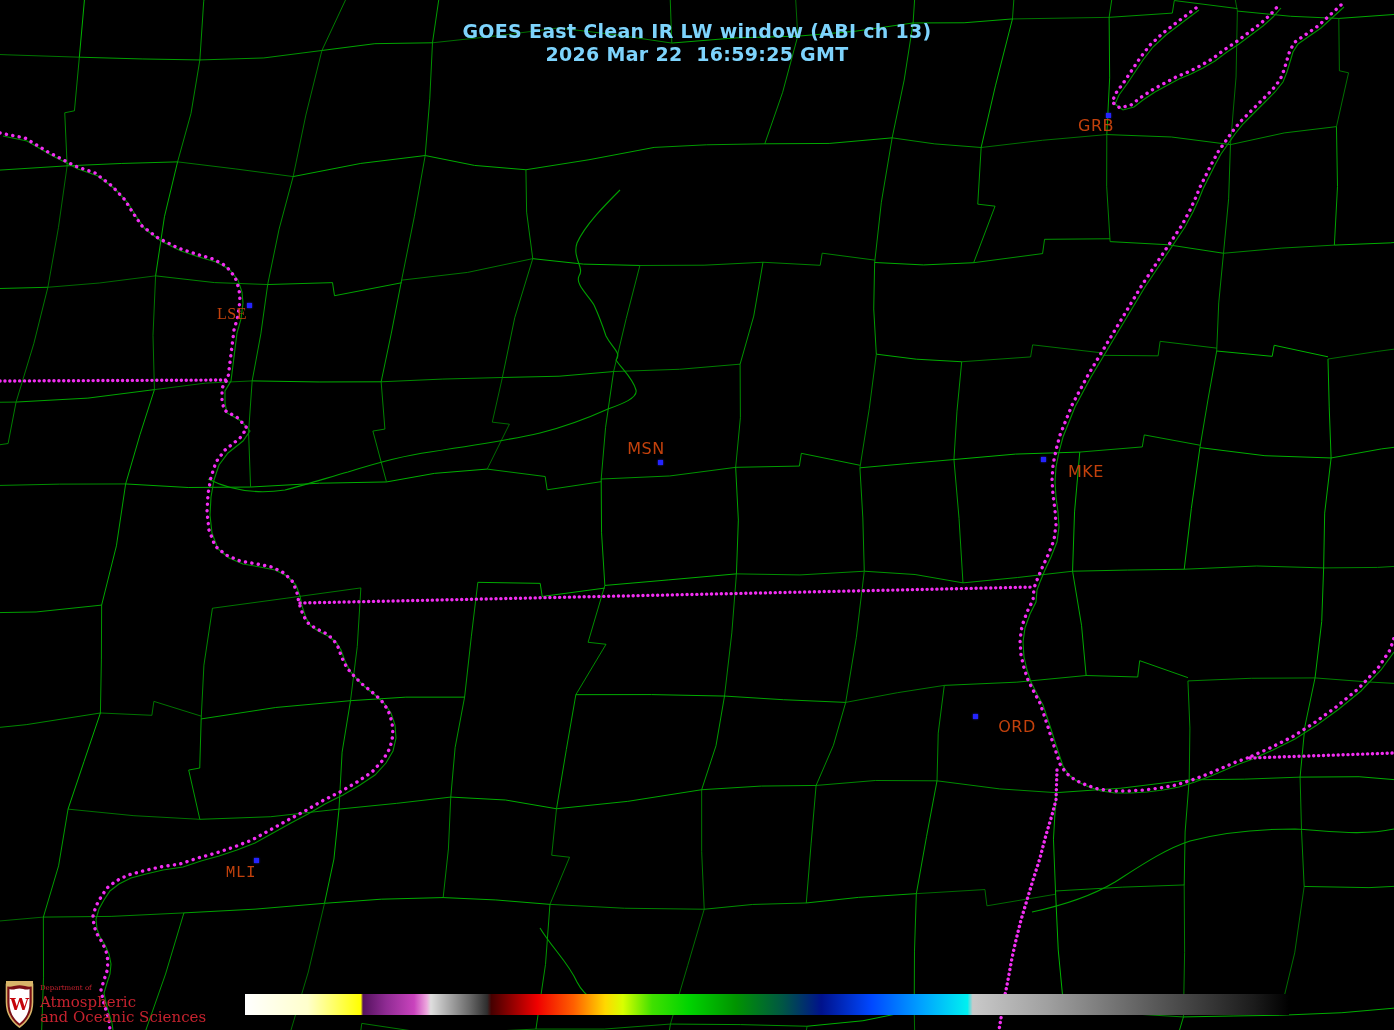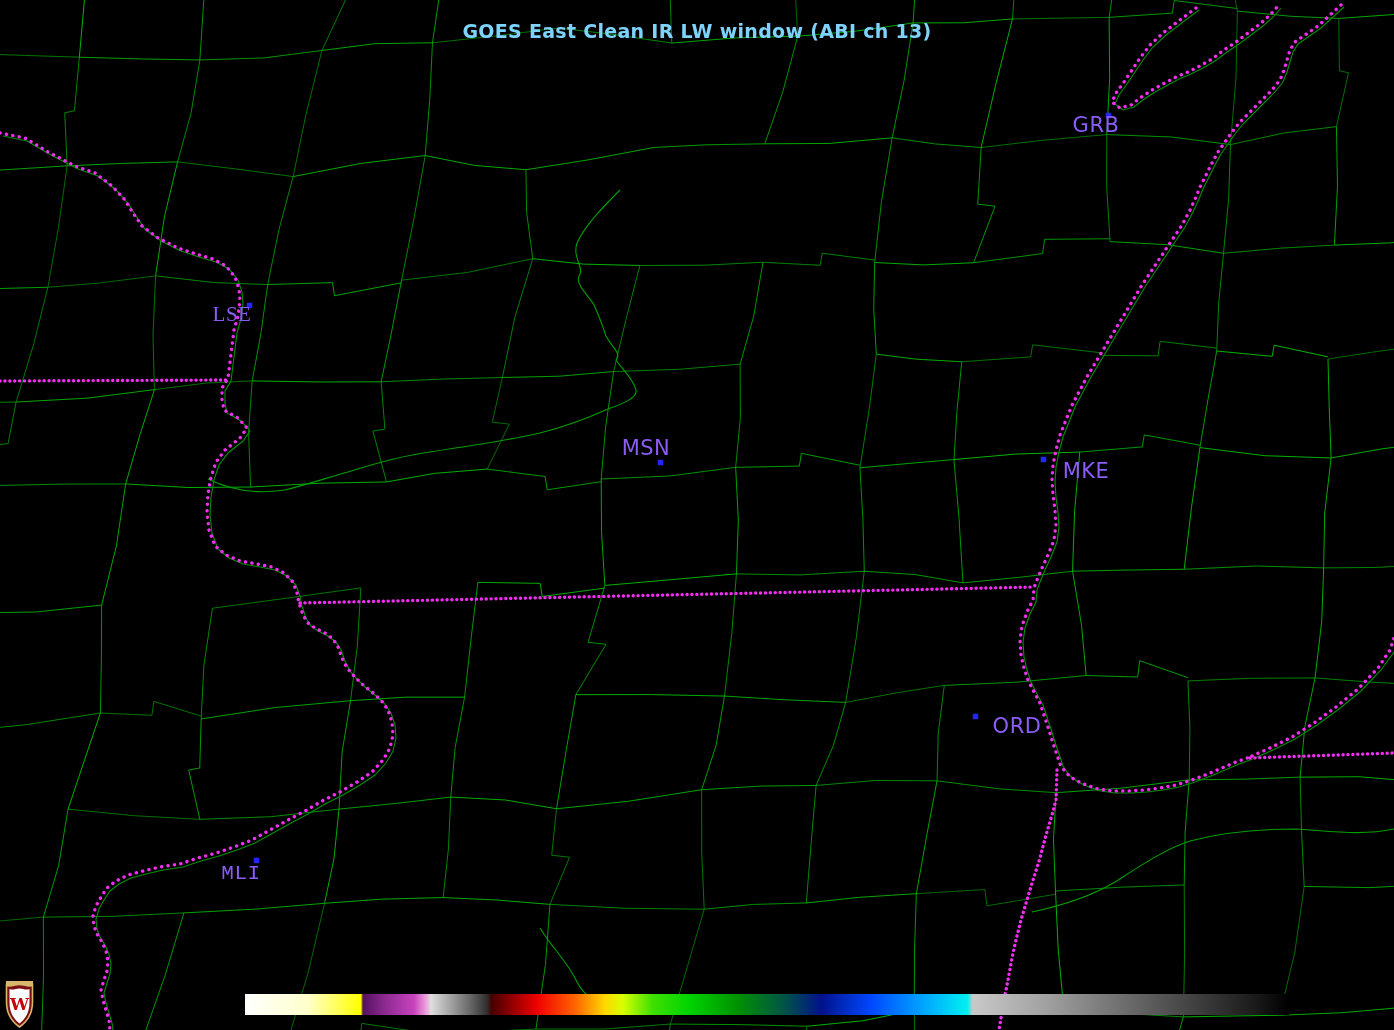--- a/index.html
+++ b/index.html
@@ -15,21 +15,21 @@
   .title-line{
     font-size:19px; font-weight:bold; letter-spacing:.3px;
     color:#7dd3fc; line-height:23px; white-space:pre;
   }
   .station-dot{
     position:absolute; width:5px; height:5px; background:#2424ff;
     box-shadow:0 0 2px #2a2aff;
   }
   .station-label{
     position:absolute; transform:translate(-50%,-50%);
-    font-size:21px; color:#8b5cf6; letter-spacing:.5px; white-space:nowrap;
+    font-size:16px; color:#c2410c; letter-spacing:.5px; white-space:nowrap;
   }
   .colorbar{
     position:absolute; height:21px;
   }
   .logo{
     position:absolute; left:4px; bottom:2px; display:flex; align-items:flex-end;
   }
   .logo-text{ margin-left:5px; color:#c5222e; line-height:1.05; padding-bottom:2px;
     font-family:"DejaVu Serif", serif;}
   .logo-dept{ font-size:7px; margin-bottom:2px;}
@@ -336,20 +336,21 @@
       <path stroke-dasharray="0.1 6.4" d="M1252,756 L1270,748 1292,737 1314,723 1336,707 1358,689
                1378,668 1390,650 1394,638"></path>
 
       <path stroke-dasharray="0.1 4.8" d="M1057,770 L1056,800 1052,815 1046,835 1040,858 1033,880
                1027,900 1021,920 1016,940 1012,958 1008,980 1004,1000 1001,1018 999,1030"></path>
     </g>
   </svg>
 
   <div class="title-block">
     <div class="title-line">GOES East Clean IR LW window (ABI ch 13)</div>
+    <div class="title-line">2026 Mar 22  16:59:25 GMT</div>
   </div>
 
   <div id="stations">
       <div class="station-dot" style="left: 247px; top: 303px;"></div>
       <div class="station-label" style="left: 232px; top: 314px; font-family: Liberation Serif, serif;">LSE</div>
       <div class="station-dot" style="left: 1106px; top: 113px;"></div>
       <div class="station-label" style="left: 1096px; top: 125px;">GRB</div>
       <div class="station-dot" style="left: 658px; top: 460px;"></div>
       <div class="station-label" style="left: 646px; top: 448px;">MSN</div>
       <div class="station-dot" style="left: 1041px; top: 457px;"></div>
@@ -362,15 +363,20 @@
 
   <div class="colorbar" id="colorbar" style="left: 245px; top: 994px; width: 1044px; height: 21px; background: linear-gradient(to right, rgb(255, 255, 255) 0%, rgb(255, 255, 204) 6%, rgb(255, 255, 0) 11.1%, rgb(84, 18, 94) 11.3%, rgb(143, 43, 147) 13.5%, rgb(201, 67, 189) 16.2%, rgb(237, 166, 221) 17.4%, rgb(222, 222, 222) 17.8%, rgb(106, 106, 106) 21.5%, rgb(46, 46, 46) 23.2%, rgb(70, 0, 0) 23.6%, rgb(240, 0, 0) 28%, rgb(255, 96, 0) 31.5%, rgb(255, 216, 0) 34.5%, rgb(216, 255, 0) 36.2%, rgb(64, 224, 0) 39%, rgb(0, 212, 0) 42.5%, rgb(0, 148, 0) 47%, rgb(0, 86, 68) 51.5%, rgb(0, 18, 140) 55.2%, rgb(0, 72, 255) 60%, rgb(0, 162, 255) 64.8%, rgb(0, 240, 240) 69.2%, rgb(201, 201, 201) 69.7%, rgb(159, 159, 159) 77%, rgb(90, 90, 90) 87%, rgb(28, 28, 28) 96.5%, rgb(0, 0, 0) 100%);"></div>
 
   <div class="logo">
     <svg width="31" height="49" viewBox="0 0 31 49">
       <path d="M15.5,48 C7,42 2.5,34 2.5,23 L2.5,6 C6,8.5 10,5.5 15.5,5.5 C21,5.5 25,8.5 28.5,6 L28.5,23 C28.5,34 24,42 15.5,48 Z" fill="#7a1016" stroke="#d8b66a" stroke-width="1.6"></path>
       <path d="M15.5,44.5 C9,39.5 5.5,32.5 5.5,23.5 L5.5,10 C9,11.5 12,9.5 15.5,9.5 C19,9.5 22,11.5 25.5,10 L25.5,23.5 C25.5,32.5 22,39.5 15.5,44.5 Z" fill="#ffffff"></path>
       <rect x="2" y="2" width="27" height="4" fill="#d8b66a"></rect>
       <text x="15.5" y="31" text-anchor="middle" font-family="DejaVu Serif, serif" font-size="17" font-weight="bold" fill="#c5050c">W</text>
     </svg>
+    <div class="logo-text">
+      <div class="logo-dept">Department of</div>
+      <div class="logo-l1">Atmospheric</div>
+      <div class="logo-l2">and Oceanic Sciences</div>
+    </div>
   </div>
 
 </div>
 
 </body></html>

